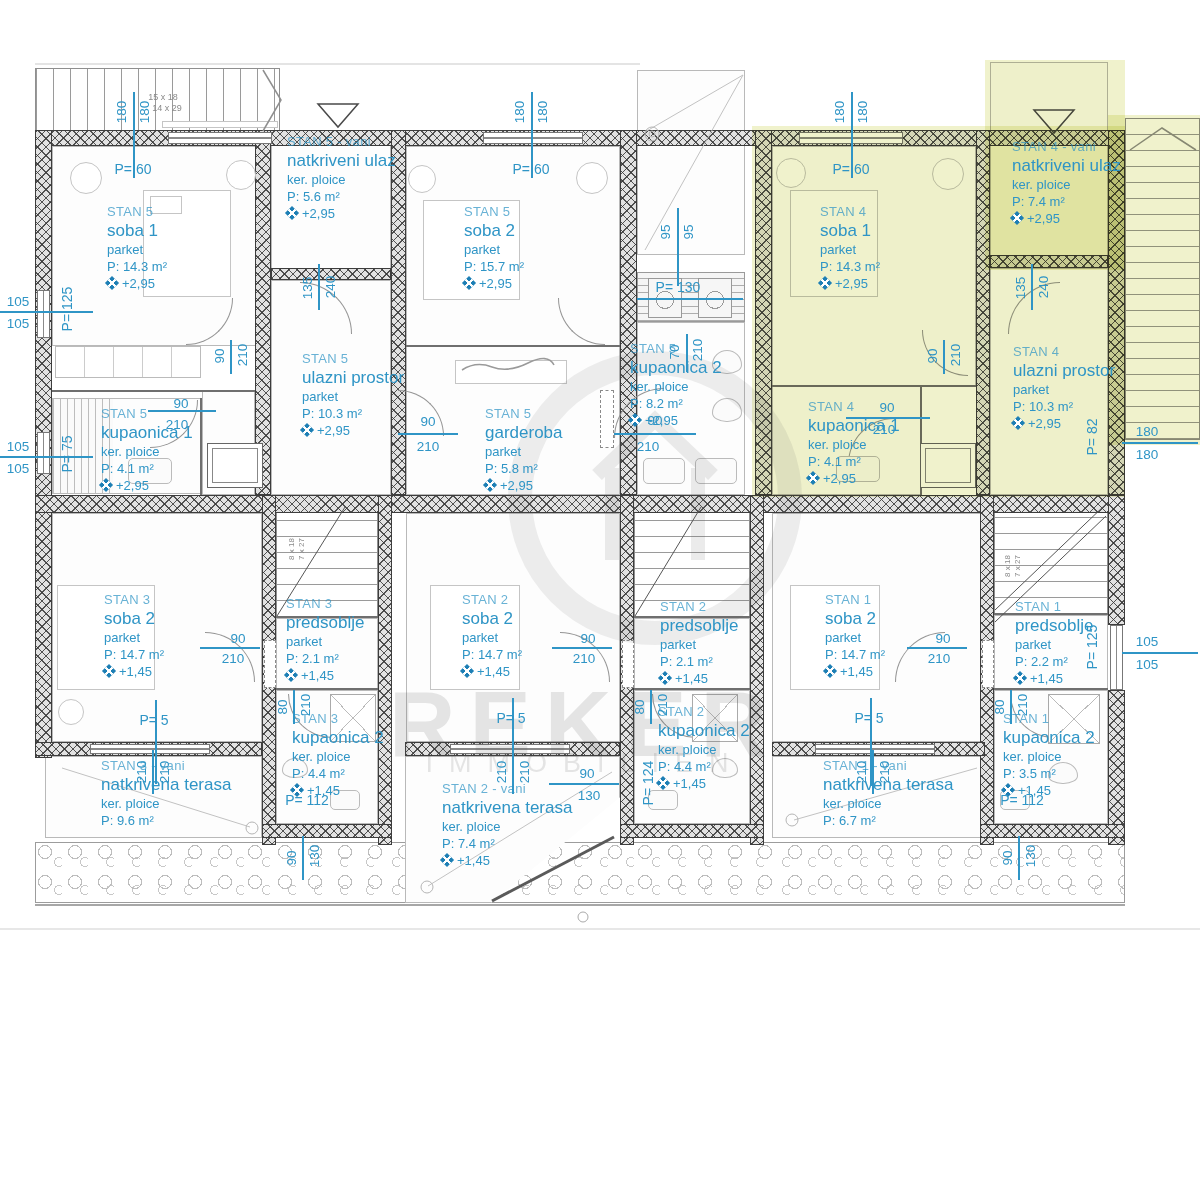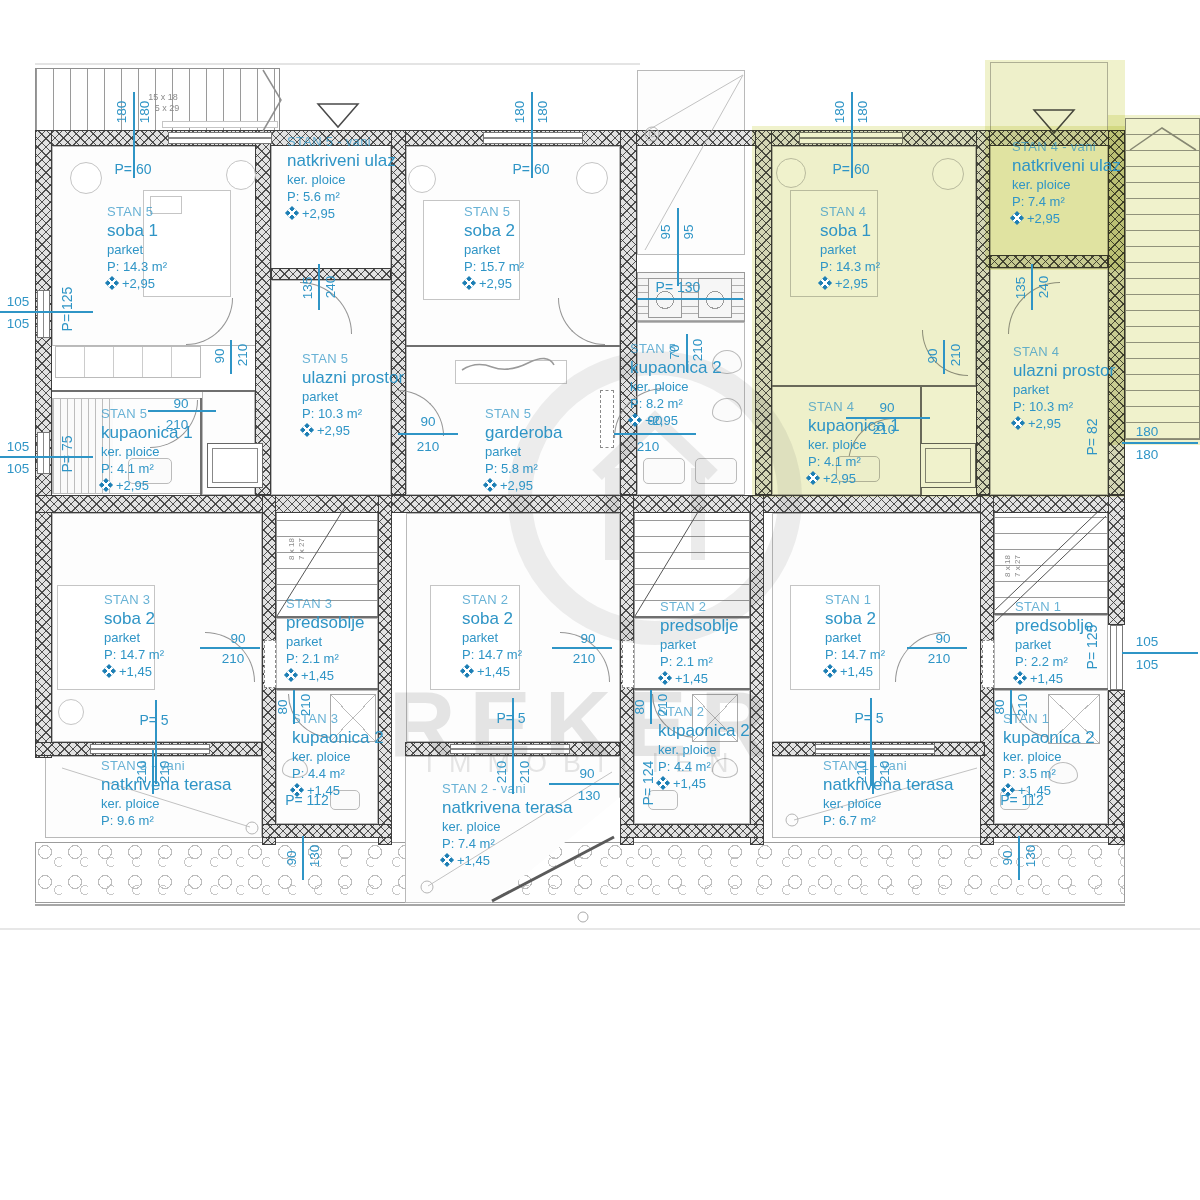--- a/index.html
+++ b/index.html
@@ -527,19 +527,19 @@
   <div class="dlv" style="left:155px;top:700px;height:84px;"></div>
   <span class="dim ctr plab" style="left:511px;top:718px;">P= 5</span>
   <div class="dlv" style="left:512px;top:698px;height:88px;"></div>
   <span class="dim ctr plab" style="left:869px;top:718px;">P= 5</span>
   <div class="dlv" style="left:870px;top:698px;height:88px;"></div>
   <span class="dim ctr plab" style="left:307px;top:800px;">P= 112</span>
   <span class="dim ctr plab" style="left:1022px;top:800px;">P= 112</span>
   <span class="dim rotc plab" style="left:648px;top:783px;">P= 124</span>
 
   <span class="note ctr" style="left:163px;top:97px;transform:translate(-50%,-50%);">15 x 18</span>
-  <span class="note ctr" style="left:167px;top:108px;transform:translate(-50%,-50%);">5 x 29</span>
+  <span class="note ctr" style="left:167px;top:108px;transform:translate(-50%,-50%);">14 x 29</span>
   <span class="note noter" style="left:291px;top:549px;">8 x 18</span>
   <span class="note noter" style="left:301px;top:549px;">7 x 27</span>
   <span class="note noter" style="left:1007px;top:566px;">8 x 18</span>
   <span class="note noter" style="left:1017px;top:566px;">7 x 27</span>
 
 </div>
 
 </body></html>

